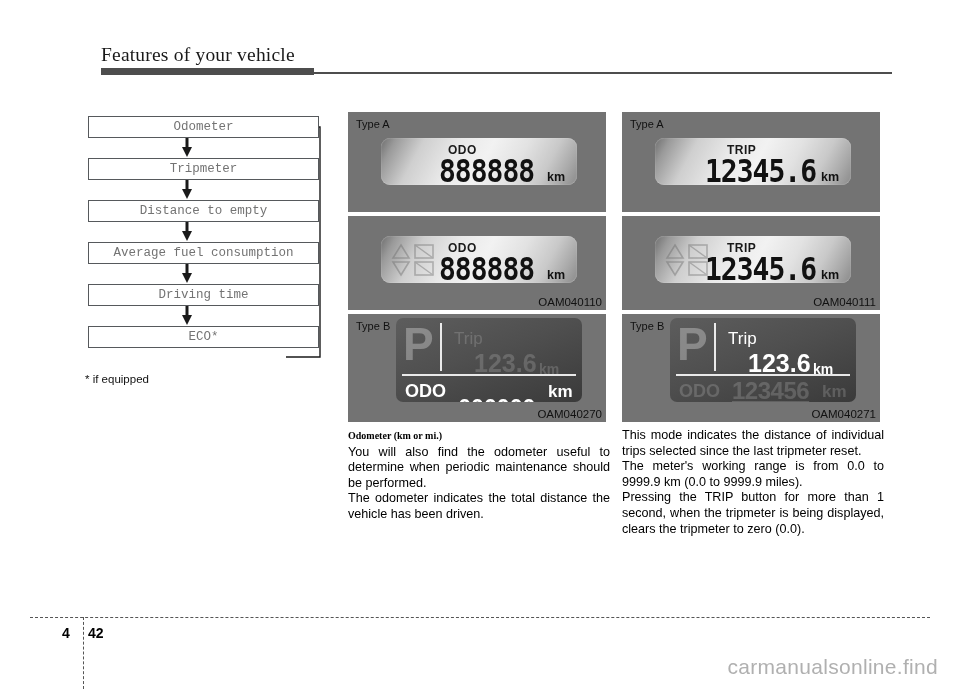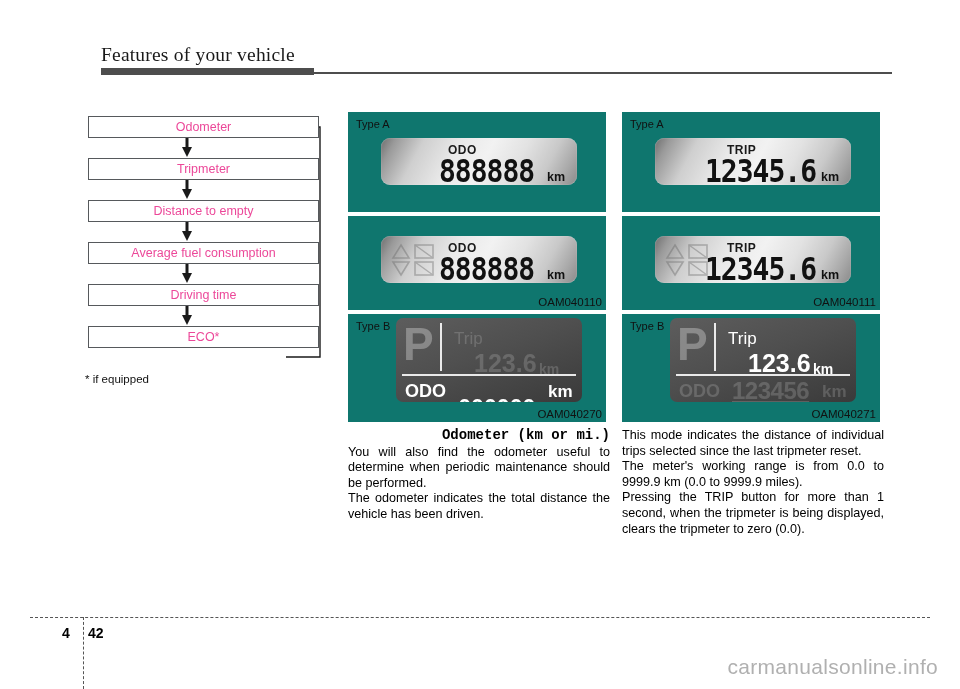--- a/index.html
+++ b/index.html
@@ -55,21 +55,22 @@
     left: 0;
     width: 231px;
     height: 22px;
     border: 1.3px solid #56595c;
     background: #ffffff;
     box-sizing: border-box;
     display: flex;
     align-items: center;
     justify-content: center;
     font-size: 12.5px;
-    color: #ec4899;
+    color: #737373;
+    font-family: Liberation Mono, monospace;
   }
   .flow-arrow {
     position: absolute;
     left: 92px;
     width: 14px;
     height: 20px;
   }
   .flow-arrow svg { display: block; }
 
   
@@ -82,21 +83,21 @@
   #footnote-equipped {
     position: absolute;
     left: 85px; top: 373px;
     font-size: 11.5px;
     color: #111;
   }
 
   
   .fig-panel {
     position: absolute;
-    background: #0f766e;
+    background: #737373;
     overflow: hidden;
   }
   .fig-type-label {
     position: absolute;
     left: 8px; top: 6px;
     font-size: 11px;
     color: #111;
     z-index: 4;
   }
   .fig-code {
@@ -228,25 +229,24 @@
 
   
   .body-col {
     position: absolute;
     width: 262px;
     font-size: 12.6px;
     line-height: 15.6px;
     color: #000;
   }
   .body-heading {
-    font-family: Liberation Mono, monospace;
-    font-weight: bold;
-    font-size: 14px;
+    font-family: Liberation Serif, serif;
+    font-weight: bold;
+    font-size: 10px;
     margin-bottom: 1px;
-    text-align: right;
   }
   .body-para {
     text-align: justify;
     margin: 0;
   }
 
   
   #footer-rule {
     position: absolute;
     left: 30px; top: 617px;
@@ -453,13 +453,13 @@
 <div class="body-col" style="left:622px; top:428px;">
   <p class="body-para">This mode indicates the distance of individual trips selected since the last tripmeter reset.</p>
   <p class="body-para">The meter's working range is from 0.0 to 9999.9 km (0.0 to 9999.9 miles).</p>
   <p class="body-para">Pressing the TRIP button for more than 1 second, when the tripmeter is being displayed, clears the tripmeter to zero (0.0).</p>
 </div>
 
 <div id="footer-rule"></div>
 <div id="footer-vrule"></div>
 <div id="footer-chapter">4</div>
 <div id="footer-page">42</div>
-<div id="watermark">carmanualsonline.info</div>
+<div id="watermark">carmanualsonline.find</div>
 
 </body></html>

